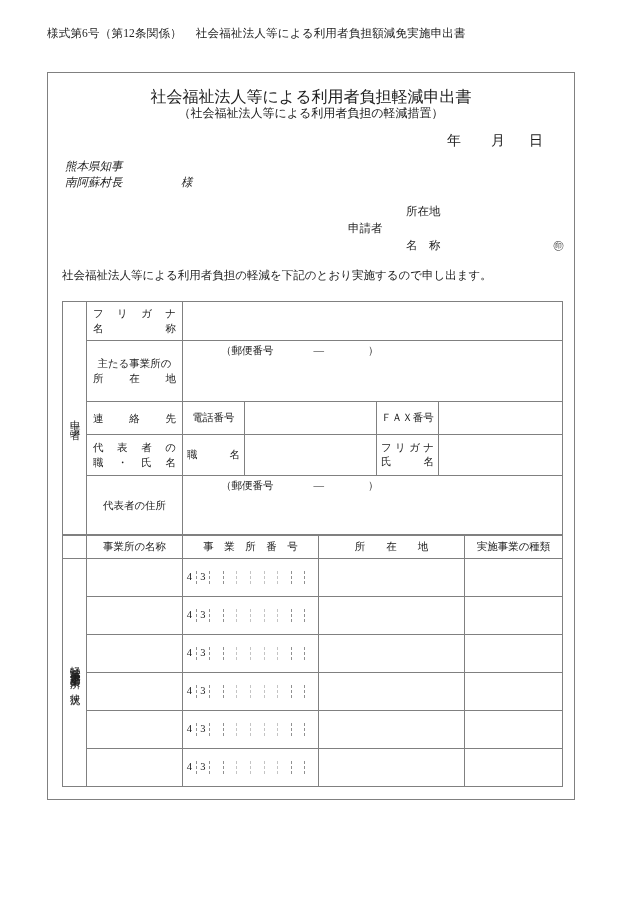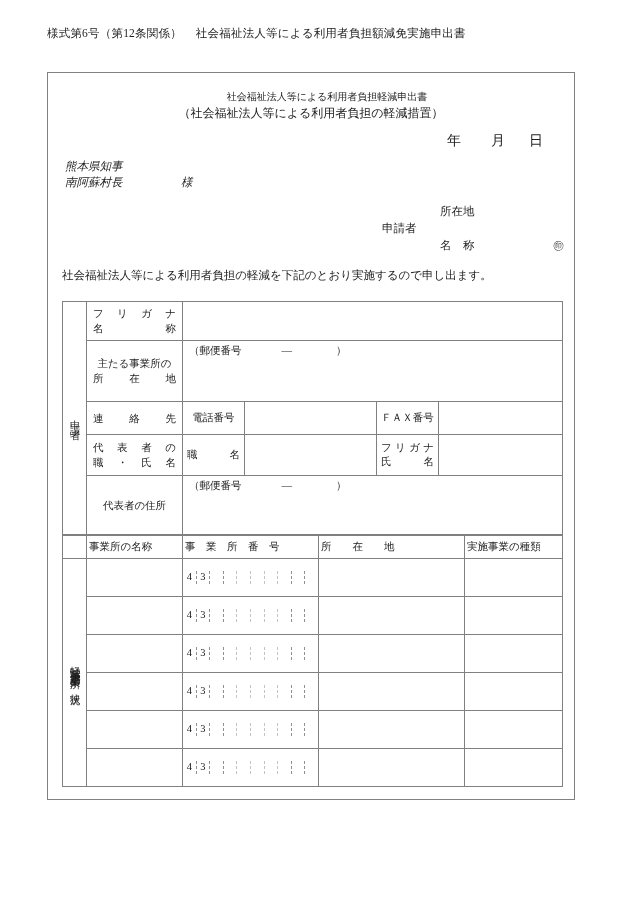--- a/index.html
+++ b/index.html
@@ -35,24 +35,24 @@
     width: 528px;
     height: 728px;
     border: 1px solid #808080;
     box-sizing: border-box;
   }
 
   
   .doc-title {
     position: absolute;
     top: 15px;
-    left: 16px;
+    left: 0;
     width: 100%;
     text-align: center;
-    font-size: 10px;
+    font-size: 16px;
     line-height: 17px;
   }
   .doc-subtitle {
     position: absolute;
     top: 32px;
     left: 0;
     width: 100%;
     text-align: center;
     font-size: 12px;
     line-height: 17px;
@@ -90,21 +90,21 @@
 
   
   .applicant-block {
     position: absolute;
     top: 130px;
     left: 300px;
     width: 216px;
     font-size: 11.5px;
     line-height: 17px;
   }
-  .ab-row { position: relative; height: 17px; white-space: nowrap; margin-left: 34px; }
+  .ab-row { position: relative; height: 17px; white-space: nowrap; }
   .ab-label-left { position: absolute; left: 0; top: 0; }
   .ab-label-ind { position: absolute; left: 58px; top: 0; }
   .ab-seal { position: absolute; right: 0; top: 0; font-size: 11px; }
 
   
   .statement {
     position: absolute;
     top: 195px;
     left: 14px;
     font-size: 11.5px;
@@ -176,26 +176,26 @@
   .subhead {
     text-align: center;
     padding: 3px 4px;
     white-space: nowrap;
   }
   .subhead .spread {
     display: block;
     text-align: justify;
     text-align-last: justify;
   }
-  .postal { font-size: 10.5px; white-space: nowrap; }
+  .postal { font-size: 10.5px; white-space: nowrap; margin-left: 32px; }
   .postal .gap1 { display: inline-block; width: 40px; }
   .postal .gap2 { display: inline-block; width: 44px; }
 
   .col-head {
-    text-align: left;
+    text-align: center;
     padding: 4px 2px;
     white-space: nowrap;
   }
 
   
   .numgrid {
     position: relative;
     height: 100%;
     width: 100%;
   }

